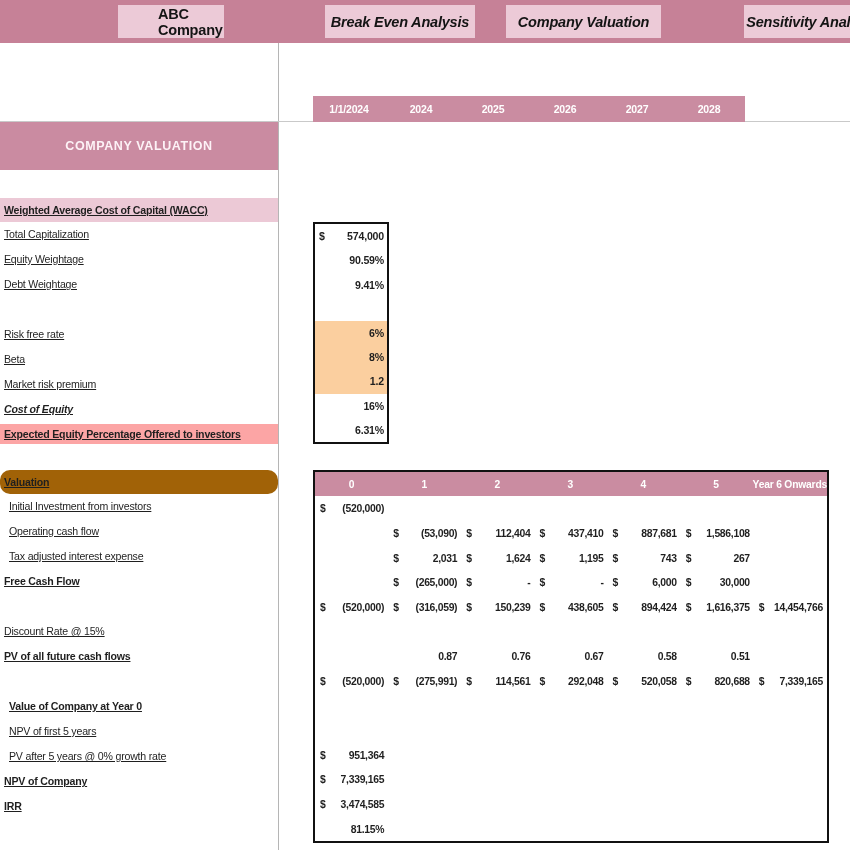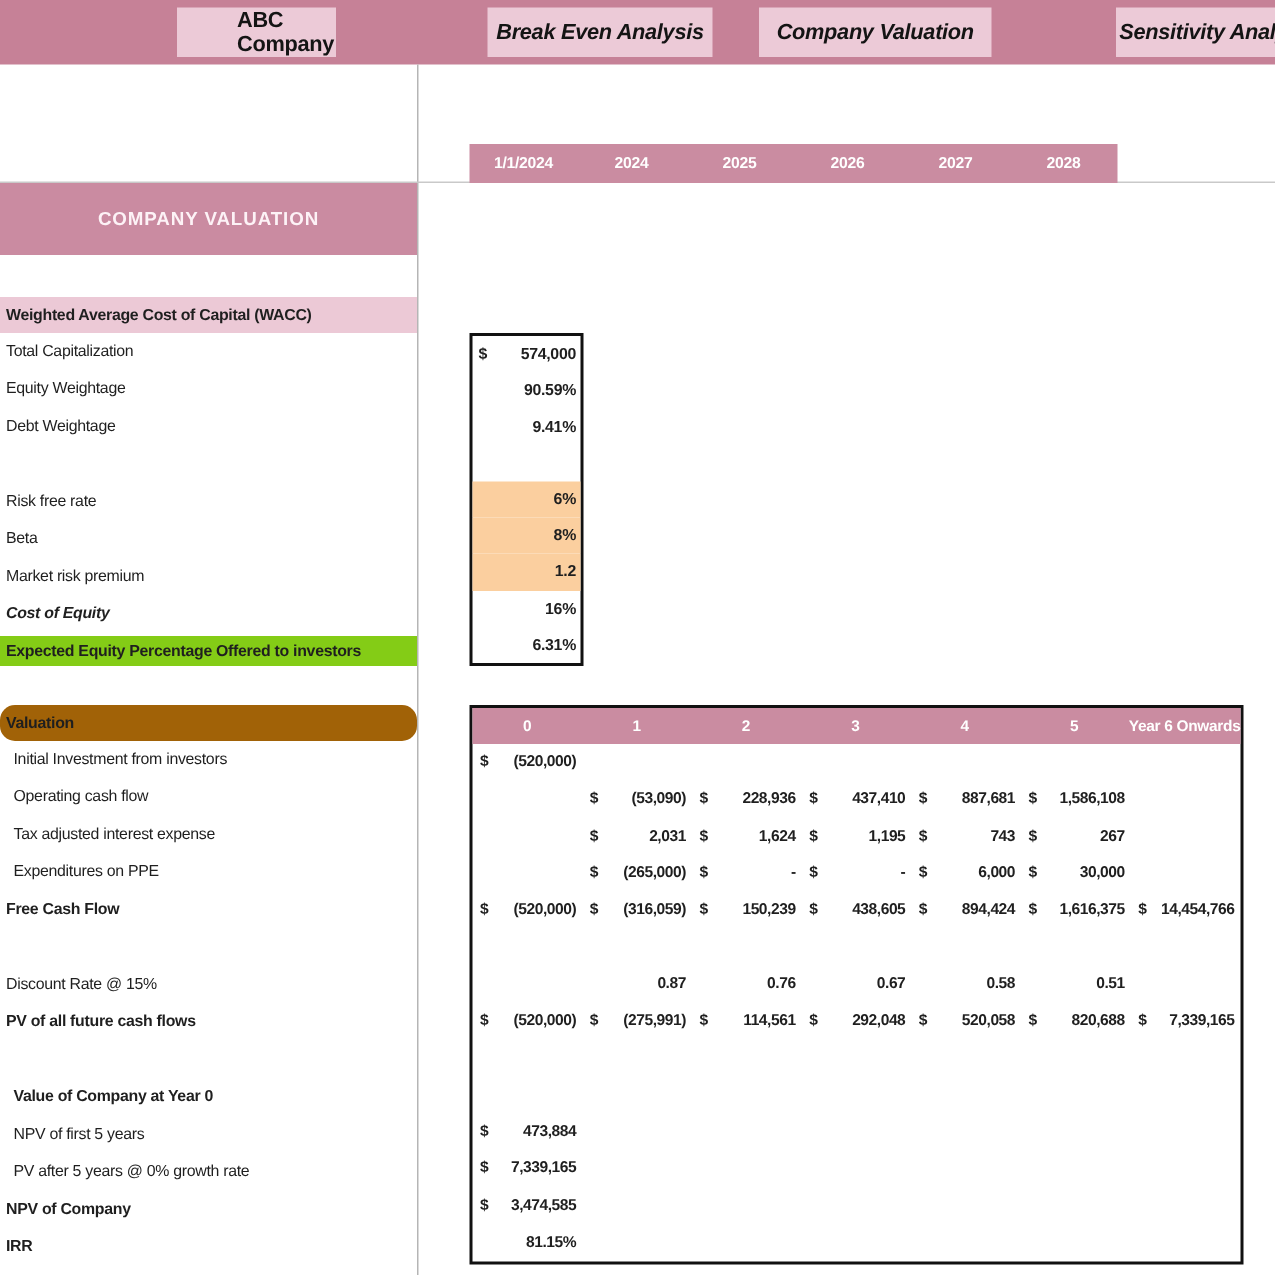--- a/index.html
+++ b/index.html
@@ -25,26 +25,26 @@
     color:#fff; font-weight:bold; font-size:10.5px; letter-spacing:-0.2px; }
 
   
   .banner { position:absolute; left:0; top:122px; width:278px; height:48px; background:#ca8ba1;
     display:flex; align-items:center; justify-content:center; color:#fdf2f6;
     font-weight:bold; font-size:12.5px; letter-spacing:0.6px; }
 
   
   .leftcol { position:absolute; left:0; top:198px; width:278px; }
   .lrow { height:25px; line-height:25px; font-size:10.6px; letter-spacing:-0.2px;
-    padding-left:4px; white-space:nowrap; overflow:hidden; }
+    padding-left:4px; white-space:nowrap; overflow:hidden;text-decoration:underline; }
   .lrow.ind { padding-left:9px; }
   .lrow.b { font-weight:bold; }
   .lrow.i { font-style:italic; }
   .band-light { height:24px; line-height:24px; background:#ecc9d6; font-weight:bold; }
-  .band-dark { height:20px; line-height:20px; margin-top:2px; background:#84cc16; font-weight:bold; }
+  .band-dark { height:20px; line-height:20px; margin-top:2px; background:#fca5a5; font-weight:bold; }
   .band-dark24 { height:24px; line-height:24px; margin-top:26px; background:#a16207; font-weight:bold;border-radius:10px; }
   .sp25 { height:25px; }
 
   
   .waccbox { position:absolute; left:313px; top:222px; width:76px; height:222px;
     border:2px solid #111; background:#fff; display:flex; flex-direction:column; }
   .wrow { flex:1; position:relative; font-size:10.6px; font-weight:bold; letter-spacing:-0.2px; }
   .wrow .d { position:absolute; left:4px; top:50%; transform:translateY(-50%); }
   .wrow .v { position:absolute; right:3px; top:50%; transform:translateY(-50%); }
   .wrow.hl { background:#fbcf9f; }
@@ -91,21 +91,20 @@
       <div class="sp25"></div>
       <div class="lrow">Risk free rate</div>
       <div class="lrow">Beta</div>
       <div class="lrow">Market risk premium</div>
       <div class="lrow b i">Cost of Equity</div>
       <div class="band-dark lrow">Expected Equity Percentage Offered to investors</div>
       <div class="band-dark24 lrow">Valuation</div>
       <div class="lrow ind">Initial Investment from investors</div>
       <div class="lrow ind">Operating cash flow</div>
       <div class="lrow ind">Tax adjusted interest expense</div>
-      <div class="lrow ind">Expenditures on PPE</div>
       <div class="lrow b">Free Cash Flow</div>
       <div class="sp25"></div>
       <div class="lrow">Discount Rate @ 15%</div>
       <div class="lrow b">PV of all future cash flows</div>
       <div class="sp25"></div>
       <div class="lrow b ind">Value of Company at Year 0</div>
       <div class="lrow ind">NPV of first 5 years</div>
       <div class="lrow ind">PV after 5 years @ 0% growth rate</div>
       <div class="lrow b">NPV of Company</div>
       <div class="lrow b">IRR</div>
@@ -161,21 +160,21 @@
         <div class="tcell"></div>
       </div>
       <div class="trow">
         <div class="tcell"></div>
         <div class="tcell">
           <span class="d">$</span>
           <span class="v">(53,090)</span>
         </div>
         <div class="tcell">
           <span class="d">$</span>
-          <span class="v">228,936</span>
+          <span class="v">112,404</span>
         </div>
         <div class="tcell">
           <span class="d">$</span>
           <span class="v">437,410</span>
         </div>
         <div class="tcell">
           <span class="d">$</span>
           <span class="v">887,681</span>
         </div>
         <div class="tcell">
@@ -334,21 +333,21 @@
         <div class="tcell"></div>
         <div class="tcell"></div>
         <div class="tcell"></div>
         <div class="tcell"></div>
         <div class="tcell"></div>
         <div class="tcell"></div>
       </div>
       <div class="trow">
         <div class="tcell">
           <span class="d">$</span>
-          <span class="v">473,884</span>
+          <span class="v">951,364</span>
         </div>
         <div class="tcell"></div>
         <div class="tcell"></div>
         <div class="tcell"></div>
         <div class="tcell"></div>
         <div class="tcell"></div>
         <div class="tcell"></div>
       </div>
       <div class="trow">
         <div class="tcell">

